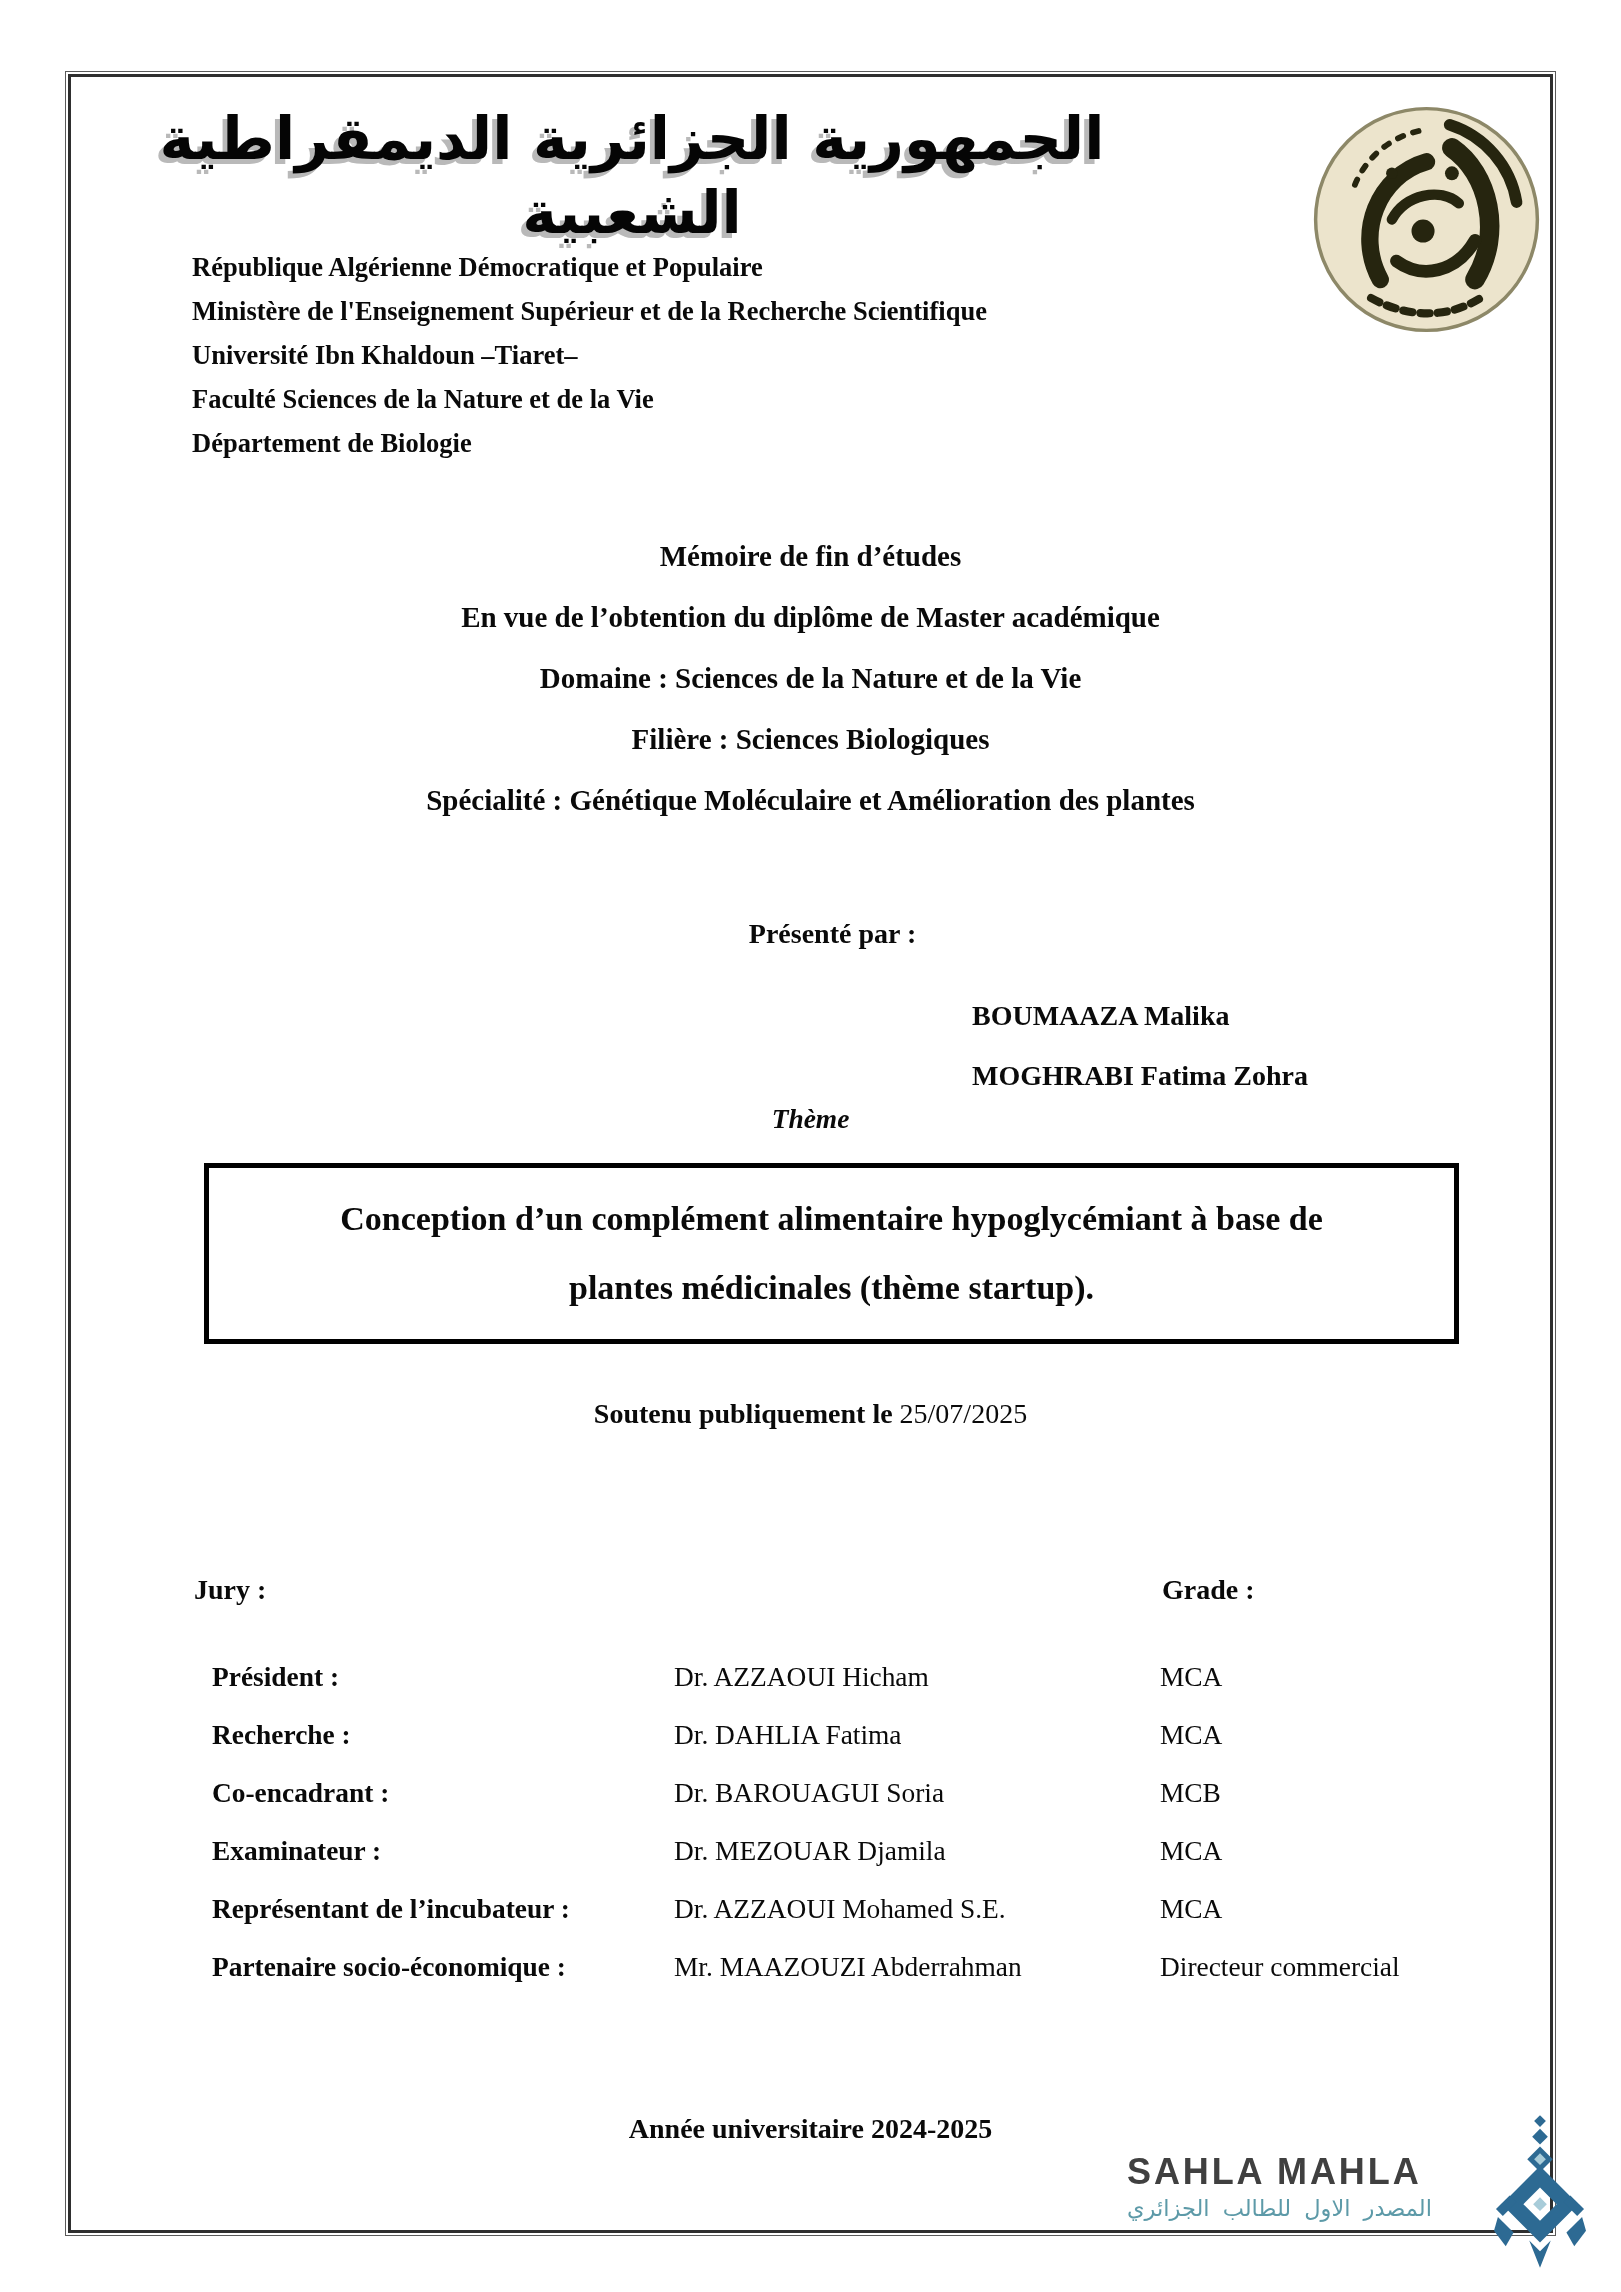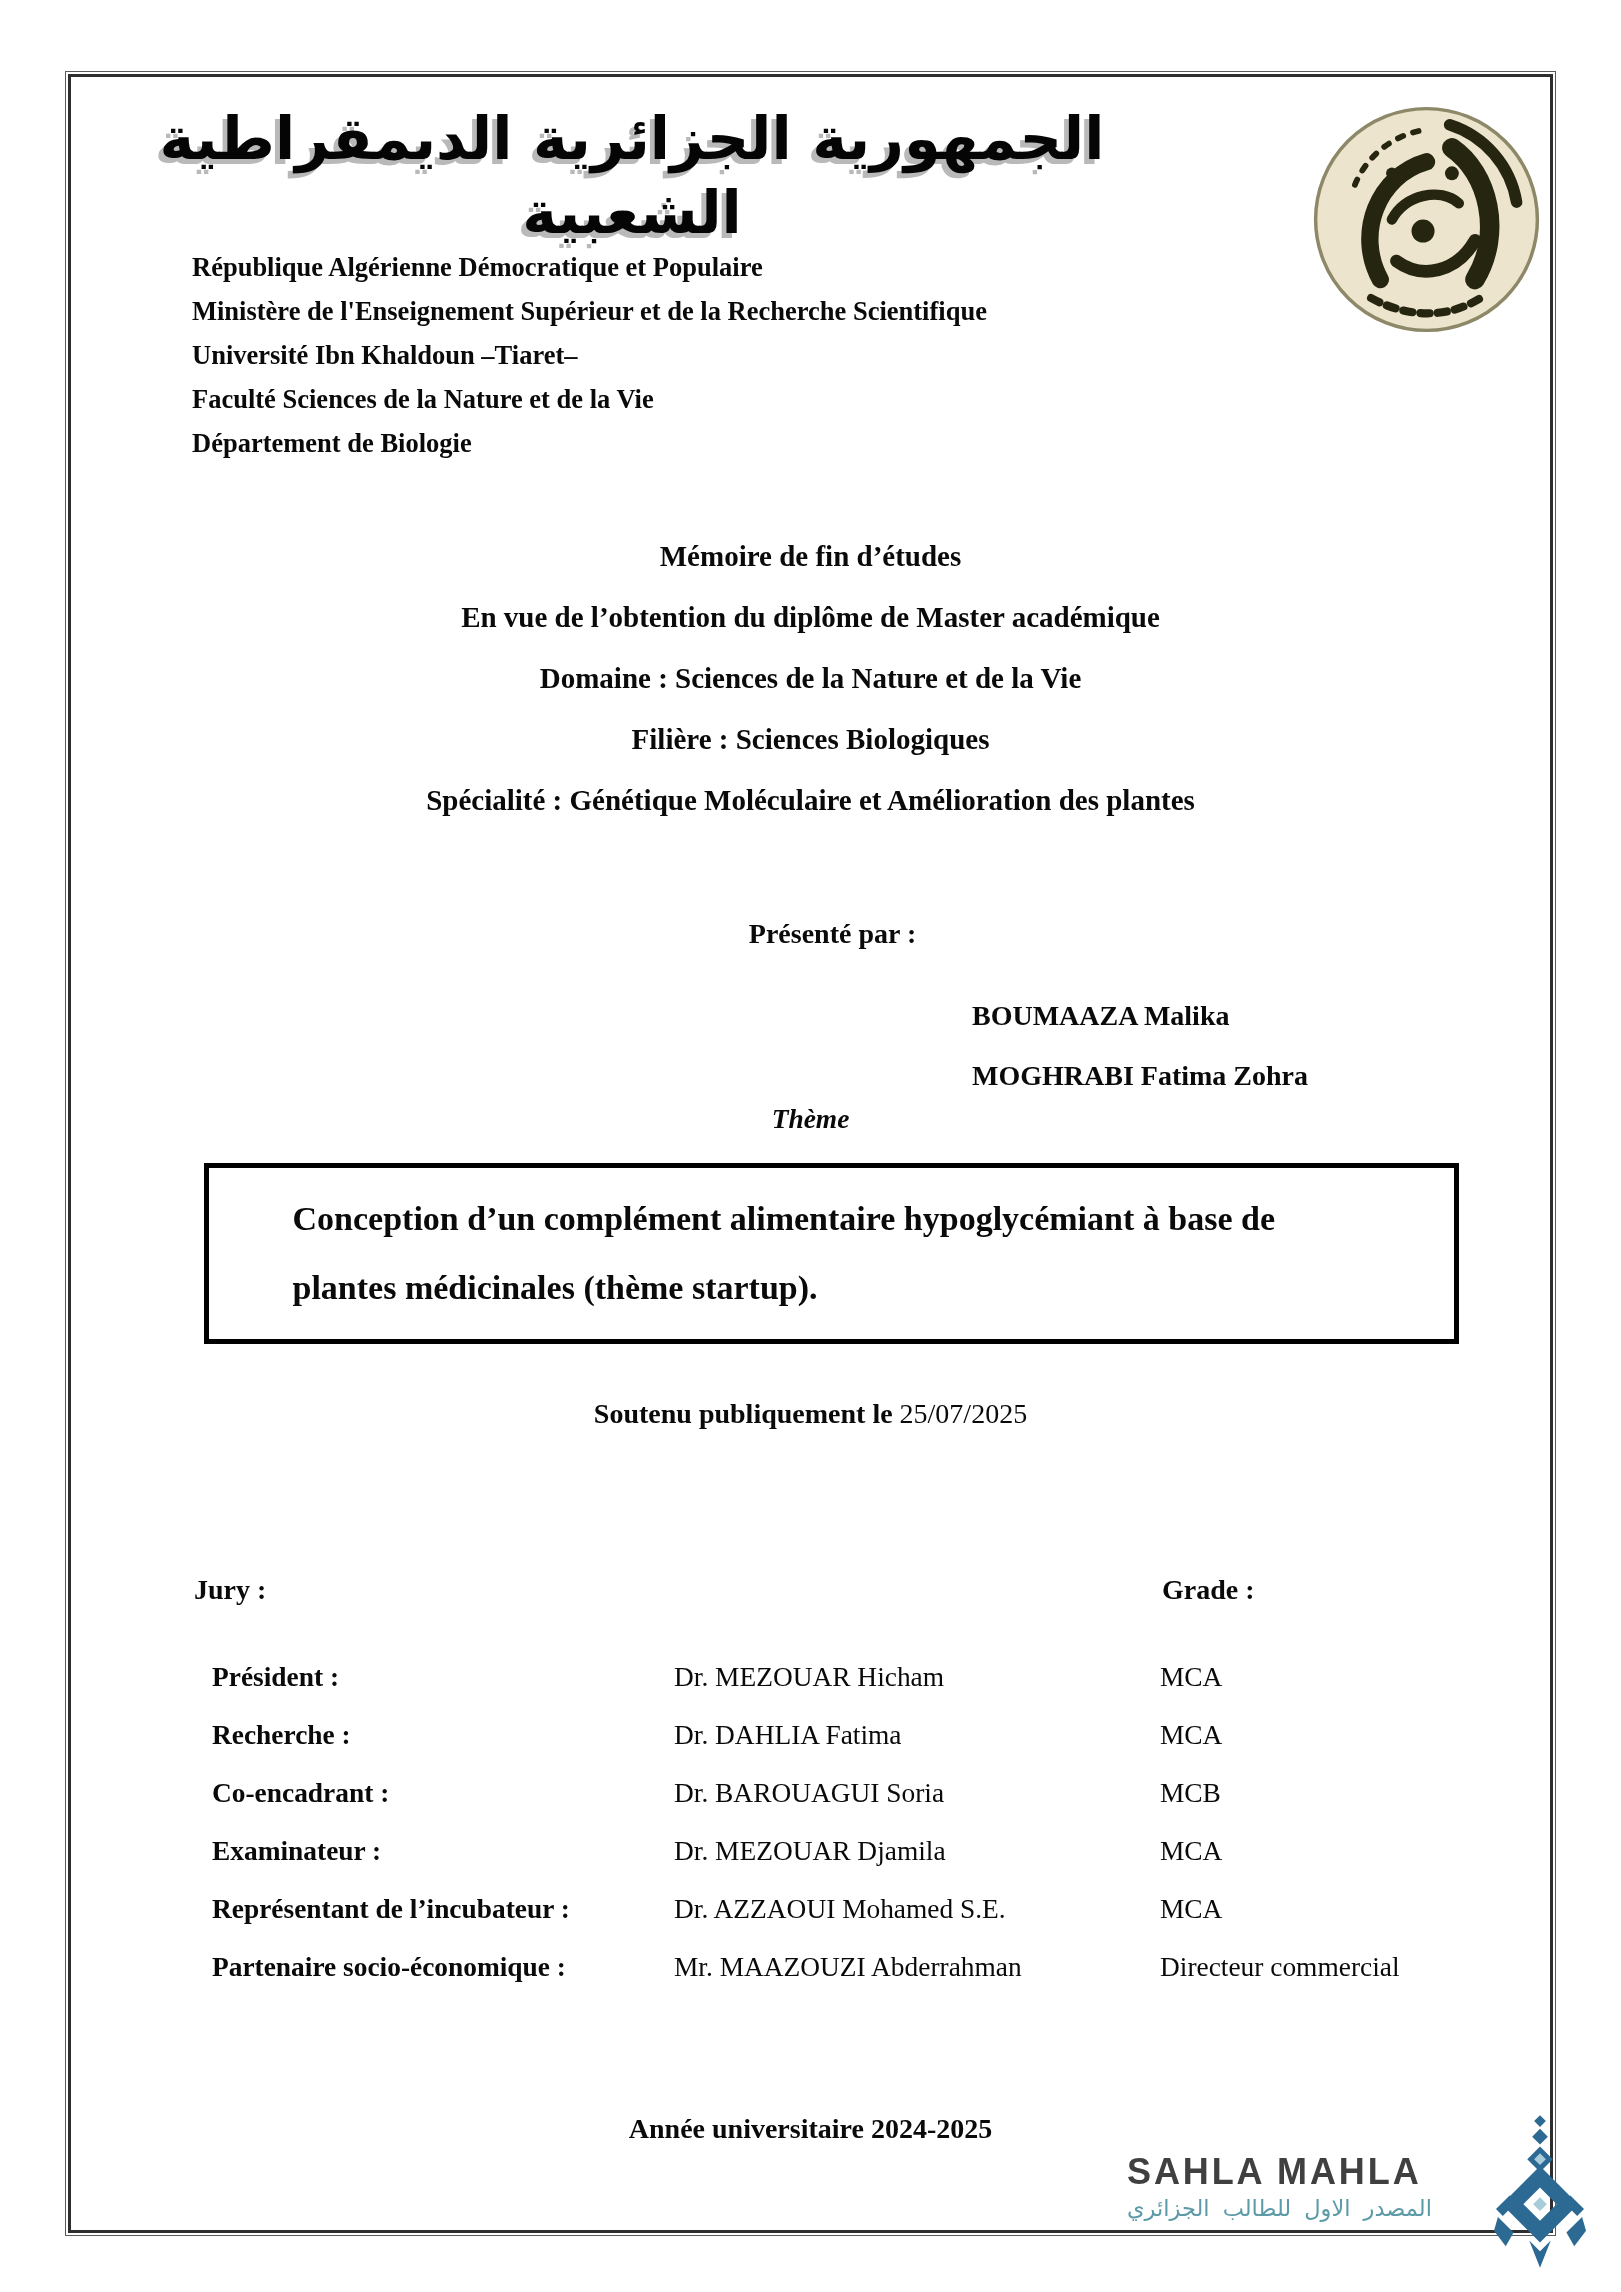--- a/index.html
+++ b/index.html
@@ -88,21 +88,21 @@
     width:1255px;
     border:5.9px solid #000000;
     box-sizing:border-box;
     padding:15.7px 0 17.6px 0;
     background:#ffffff;
   }
   .title-box .title-text{
     display:block;
     width:1078px;
     margin:0 auto;
-    text-align:left;
+    text-align:center;
     font-weight:bold;
     font-size:34px;
     line-height:69px;
   }
   .defense{
     position:absolute;
     left:0;right:0;top:1390px;
     text-align:center;
     font-size:28px;
   }
@@ -223,21 +223,21 @@
     <span>25/07/2025</span>
   </div>
 
   <div class="jury-header">
     <span class="jl">Jury :</span>
     <span class="jr">Grade :</span>
   </div>
 
   <div class="jury-row row-0">
     <span class="role">Président :</span>
-    <span class="name">Dr. MEZOUAR Hicham</span>
+    <span class="name">Dr. AZZAOUI Hicham</span>
     <span class="grade">MCA</span>
   </div>
   <div class="jury-row row-1">
     <span class="role">Recherche :</span>
     <span class="name">Dr. DAHLIA Fatima</span>
     <span class="grade">MCA</span>
   </div>
   <div class="jury-row row-2">
     <span class="role">Co-encadrant :</span>
     <span class="name">Dr. BAROUAGUI Soria</span>

